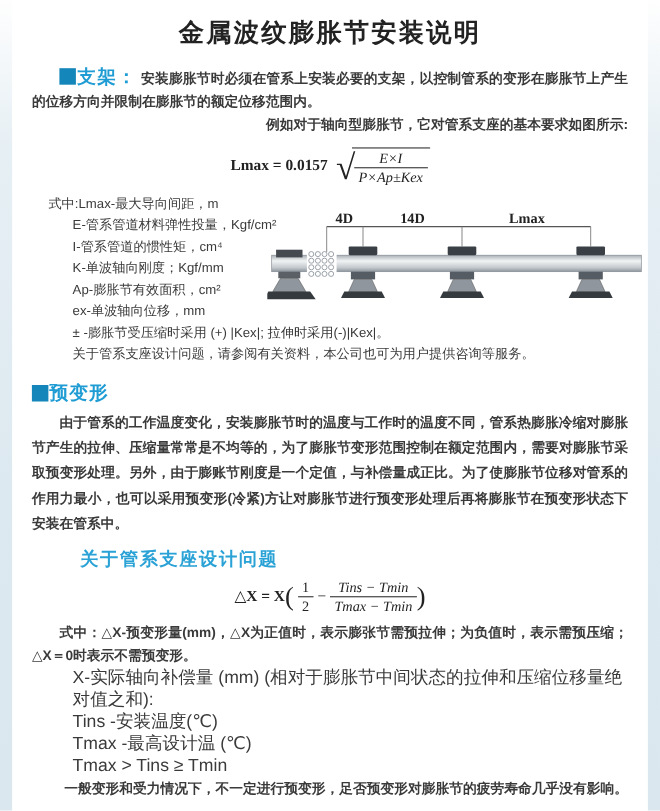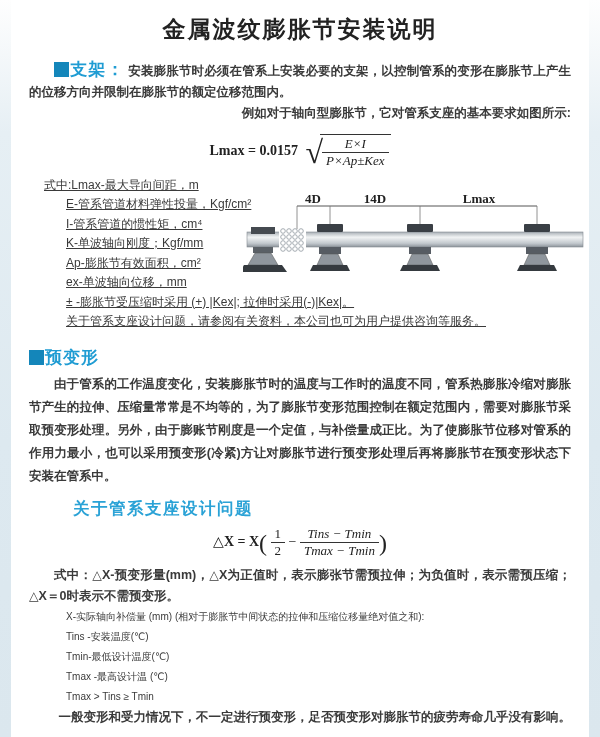--- a/index.html
+++ b/index.html
@@ -46,25 +46,25 @@
   .frac .num{border-bottom:1px solid #333;padding:0 4px;}
   .frac .den{padding:0 4px;}
   .sqrt-sign{font-size:32px;font-weight:normal;line-height:0;vertical-align:middle;
              margin:0 -3px 0 4px;}
   .radicand{display:inline-block;border-top:1.6px solid #333;padding:1px 2px 0 2px;
             vertical-align:middle;}
   .big-paren{font-size:24px;font-weight:normal;vertical-align:middle;line-height:0;}
 
   
   .var-list{font-size:12px;line-height:19.5px;color:#3a3a3a;}
-  .var-line{margin-left:37px;text-decoration:underline;}
+  .var-line{margin-left:37px;}
   .var-line.first{margin-left:15px;}
   .var-line.wide{margin-left:37px;}
 
-  .def-line{font-size:10px;line-height:20px;color:#3a3a3a;margin-left:37px;}
+  .def-line{font-size:16px;line-height:20px;color:#3a3a3a;margin-left:37px;}
 
   
   .diagram{position:absolute;left:232px;top:192px;width:352px;height:95px;z-index:2;}
 </style>
 </head>
 <body>
 
 <div class="edge left"></div>
 <div class="edge right"></div>
 
@@ -181,19 +181,18 @@
     <span class="frac ital">
         <span class="num">Tins − Tmin</span>
         <span class="den">Tmax − Tmin</span>
       </span><span class="big-paren">)</span>
   </div>
 
   <p class="body-text indent justify semibold">式中：△X-预变形量(mm)，△X为正值时，表示膨张节需预拉伸；为负值时，表示需预压缩；△X＝0时表示不需预变形。</p>
 
   <div class="def-line">X-实际轴向补偿量 (mm) (相对于膨胀节中间状态的拉伸和压缩位移量绝对值之和):</div>
   <div class="def-line">Tins -安装温度(℃)</div>
-  <div class="def-line">Tmin-最低设计温度(℃)</div>
   <div class="def-line">Tmax -最高设计温 (℃)</div>
   <div class="def-line">Tmax &gt; Tins ≥ Tmin</div>
 
   <p class="body-text indent semibold">一般变形和受力情况下，不一定进行预变形，足否预变形对膨胀节的疲劳寿命几乎没有影响。</p>
 
 </div>
 
 </body></html>

